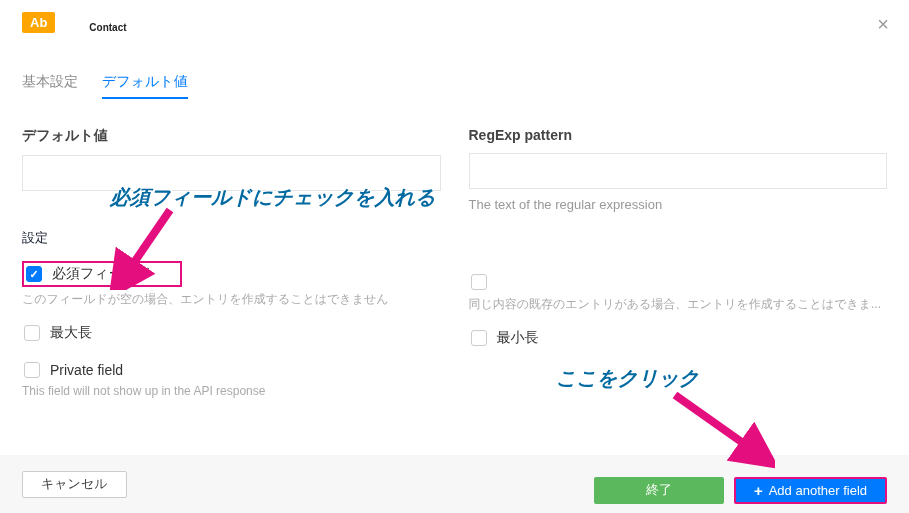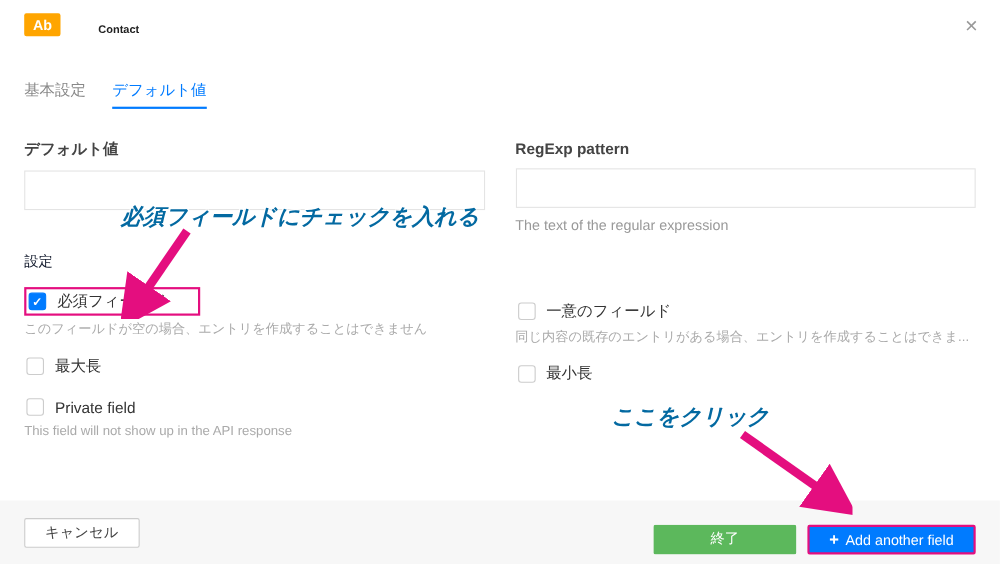--- a/index.html
+++ b/index.html
@@ -247,21 +247,20 @@
 
   <div class="col">
     <div class="field-label">RegExp pattern</div>
     <input class="input-box" type="text" style="">
     <div class="helper-text">The text of the regular expression</div>
 
     <div style="height:60px"></div>
 
     <div class="check-row">
       <span class="checkbox"></span>
-      <span class="check-label">一意のフィールド</span>
     </div>
     <div class="check-desc">同じ内容の既存のエントリがある場合、エントリを作成することはできま...</div>
 
     <div class="check-row">
       <span class="checkbox"></span>
       <span class="check-label">最小長</span>
     </div>
   </div>
 </div>
 

